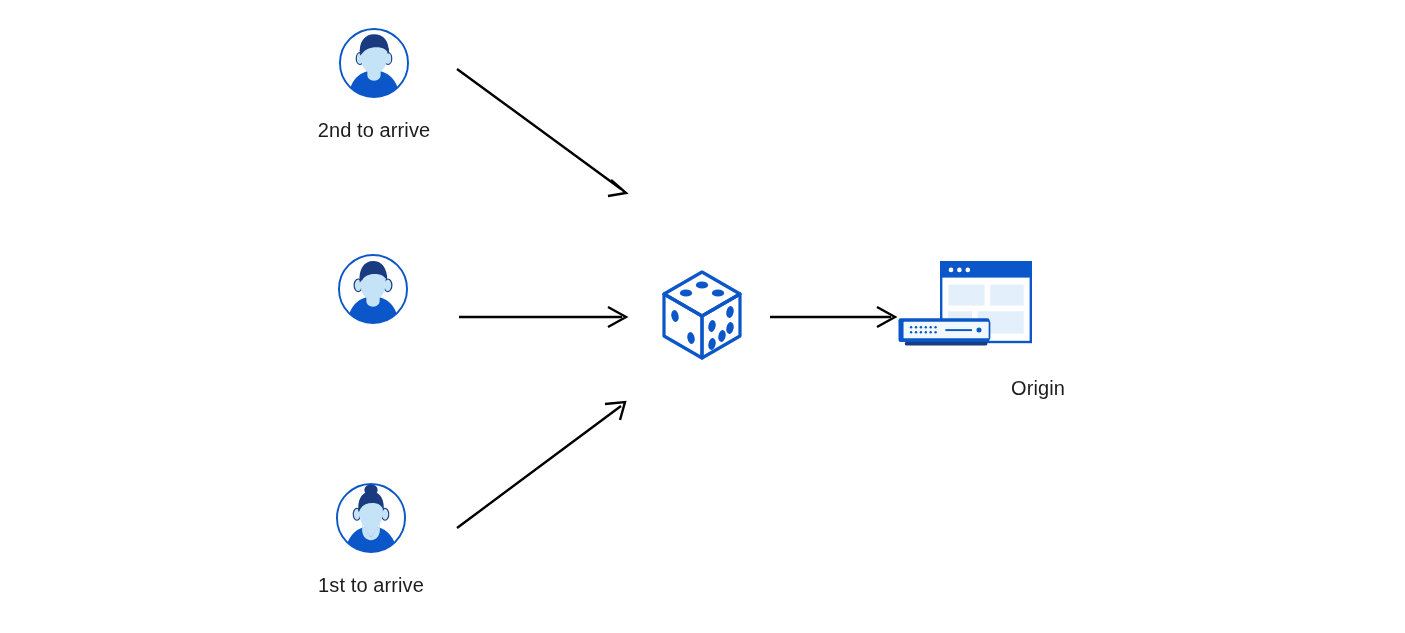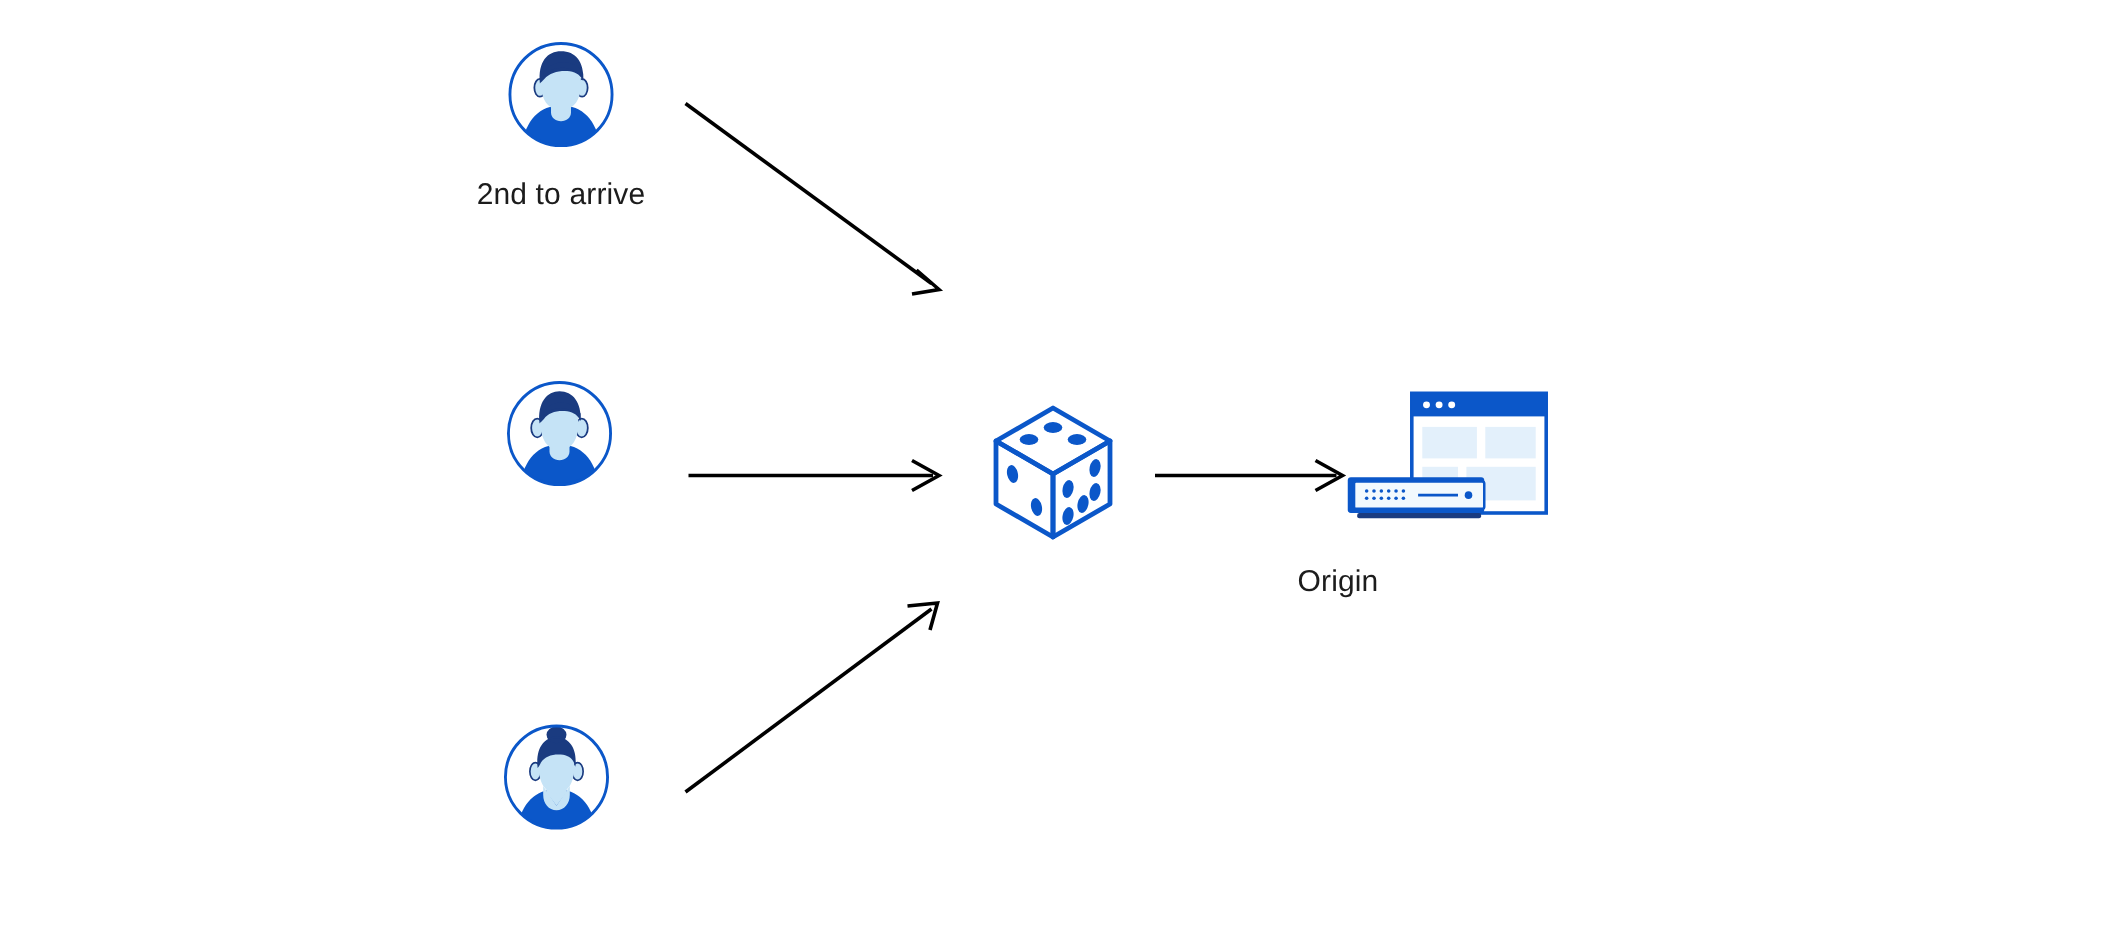--- a/index.html
+++ b/index.html
@@ -38,21 +38,21 @@
     color: #1c1c1c;
     font-family: "Liberation Sans", sans-serif;
     letter-spacing: 0.1px;
     white-space: nowrap;
   }
   .avatar-label {
     margin-top: 17px;
   }
   .origin-node {
     width: 200px;
-    text-align: left;
+    text-align: right;
   }
   .origin-graphic {
     width: 140px;
     height: 105px;
     margin: 0 auto;
     display: block;
   }
   .origin-label {
     margin-top: 12px;
   }
@@ -159,20 +159,21 @@
         <path d="M41 50 h18 v14 l-9 12 l-9 -12 Z" fill="#c5e3f6"></path>
         <ellipse cx="31" cy="45" rx="5" ry="8" fill="#c5e3f6" stroke="#1a3b80" stroke-width="1.5"></ellipse>
         <ellipse cx="69" cy="45" rx="5" ry="8" fill="#c5e3f6" stroke="#1a3b80" stroke-width="1.5"></ellipse>
         <path d="M34 41 C34 24 41 16 50 16 C59 16 66 24 66 41 C66 55 60 65 50 65 C40 65 34 55 34 41 Z" fill="#c5e3f6"></path>
         <path d="M33 42 C31 24 39 14 50 14 C61 14 69 24 67 41 C66 35 62 31 56 30 C47 29 40 31 36 37 C35 39 34 41 33 42 Z" fill="#1a3b80"></path>
         <ellipse cx="50" cy="12" rx="9" ry="7.5" fill="#1a3b80"></ellipse>
         <path d="M42 17 C45 12 55 12 58 17 C55 15 45 15 42 17 Z" fill="#1a3b80"></path>
       </g>
       <circle cx="50" cy="50" r="46" fill="none" stroke="#0b57c9" stroke-width="2.6"></circle>
     </svg>
+    <div class="node-label avatar-label">1st to arrive</div>
   </div>
 
   <div class="node dice-node" style="left:652px; top:264px;">
     <svg class="dice-graphic" viewBox="0 0 100 100" xmlns="http://www.w3.org/2000/svg">
       <g fill="none" stroke="#0b57c9" stroke-width="3.2" stroke-linejoin="round">
 
         <path d="M50 8 L88 30 L50 52 L12 30 Z"></path>
 
         <path d="M12 30 L50 52 L50 94 L12 72 Z"></path>
 

